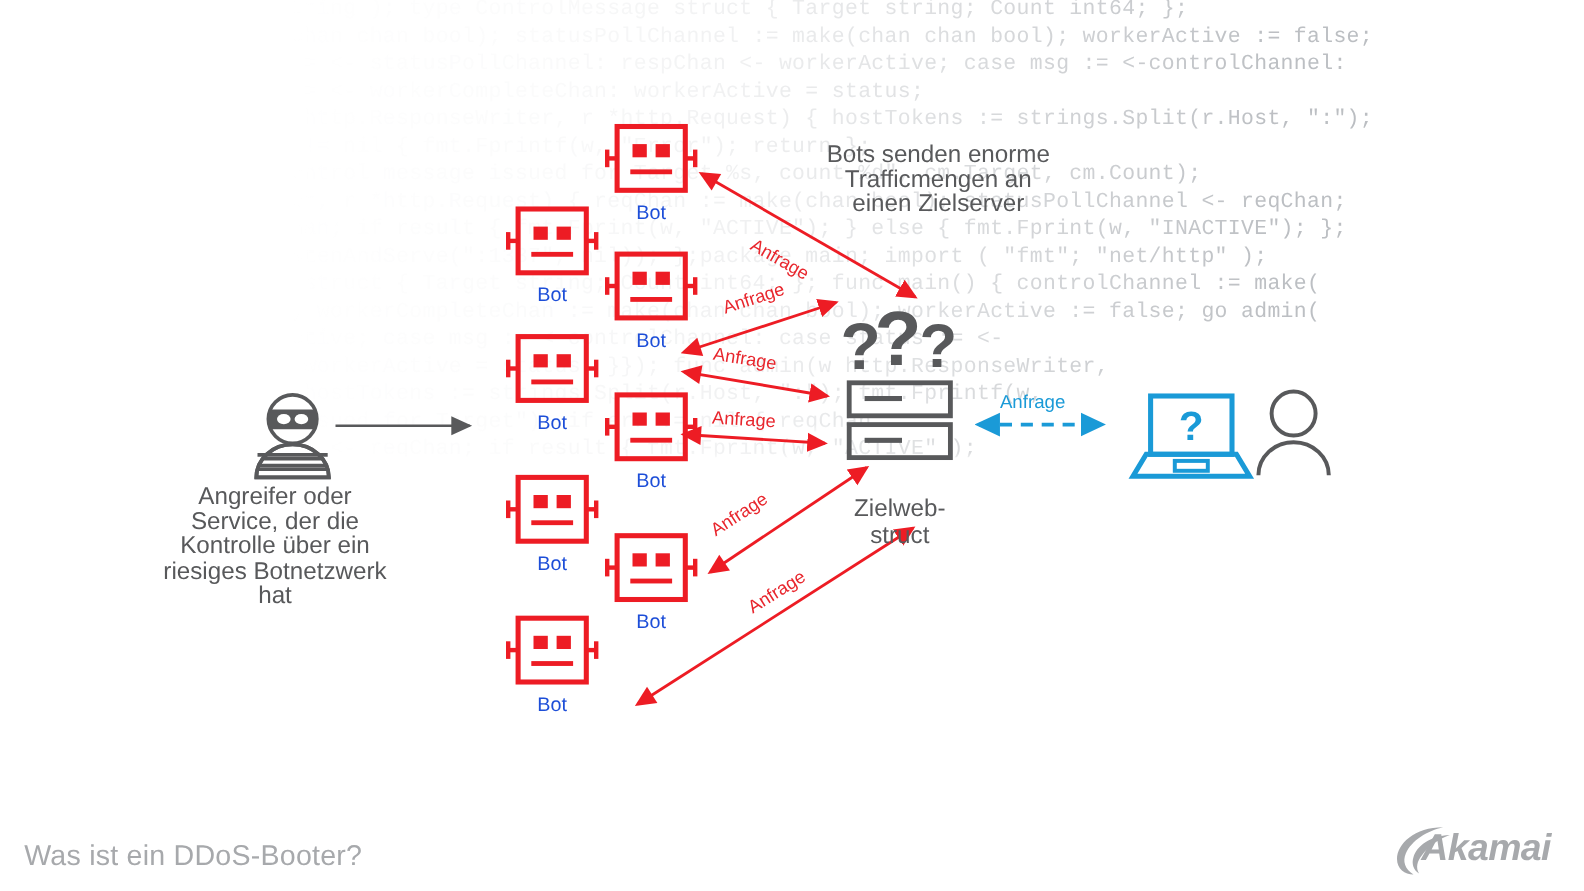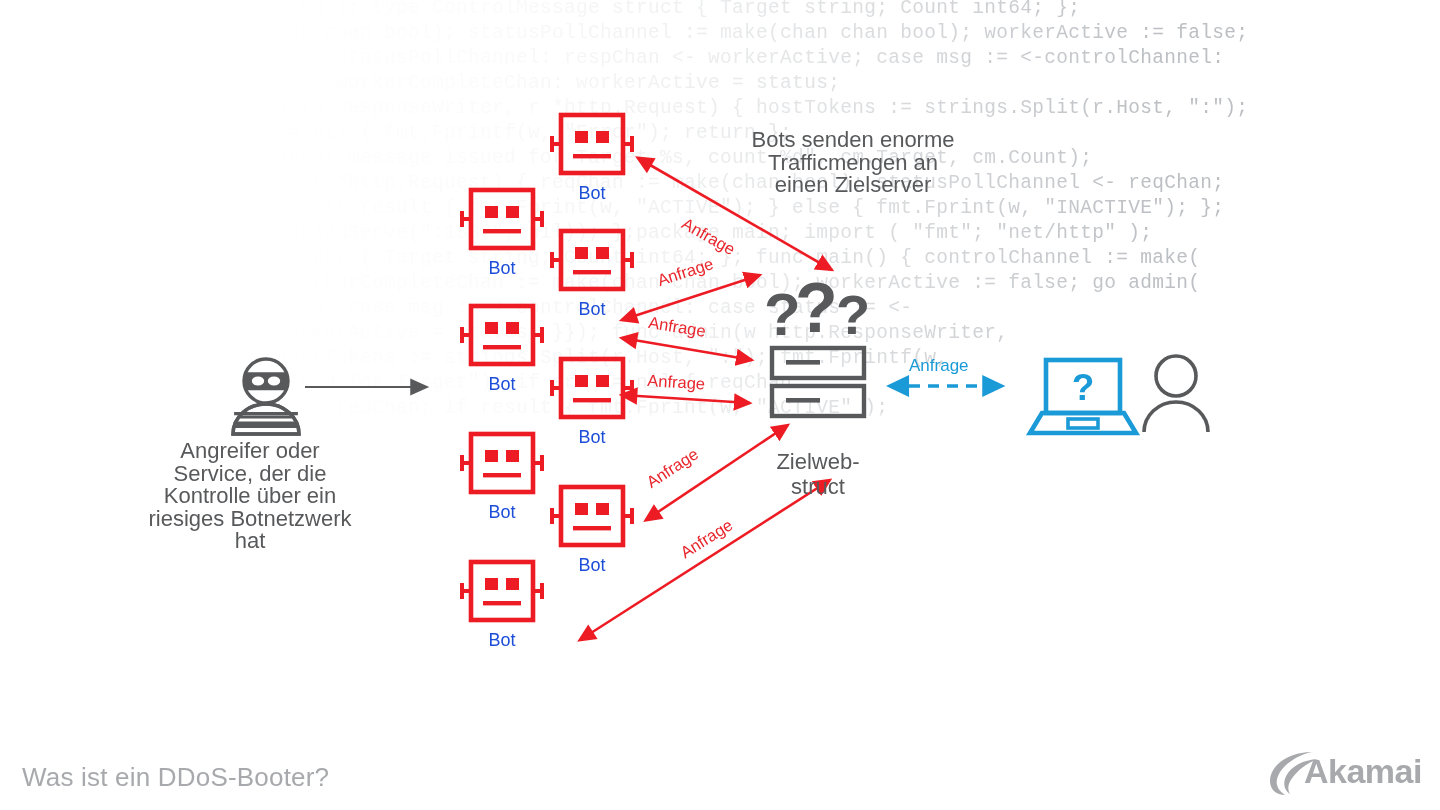--- a/index.html
+++ b/index.html
@@ -54,22 +54,22 @@
     position:absolute;color:#1a9ad7;font-size:17px;white-space:nowrap;
   }
 
   
   #footer-title{
     position:absolute;left:22px;top:762px;
     color:#a7a9ac;font-size:26px;letter-spacing:.2px;
   }
   #logo{position:absolute;left:1268px;top:753px;width:160px;height:46px;}
   #logo .ltext{
-    position:absolute;left:36px;top:-1px;
-    font-size:34px;font-weight:bold;
+    position:absolute;left:24px;top:-1px;
+    font-size:34px;font-style:italic;font-weight:bold;
     color:#a7a9ac;letter-spacing:-0.5px;
     font-family:"Liberation Sans",sans-serif;
   }
 
   svg{display:block;overflow:visible;}
 </style>
 </head>
 <body>
 
 <div id="stage">

